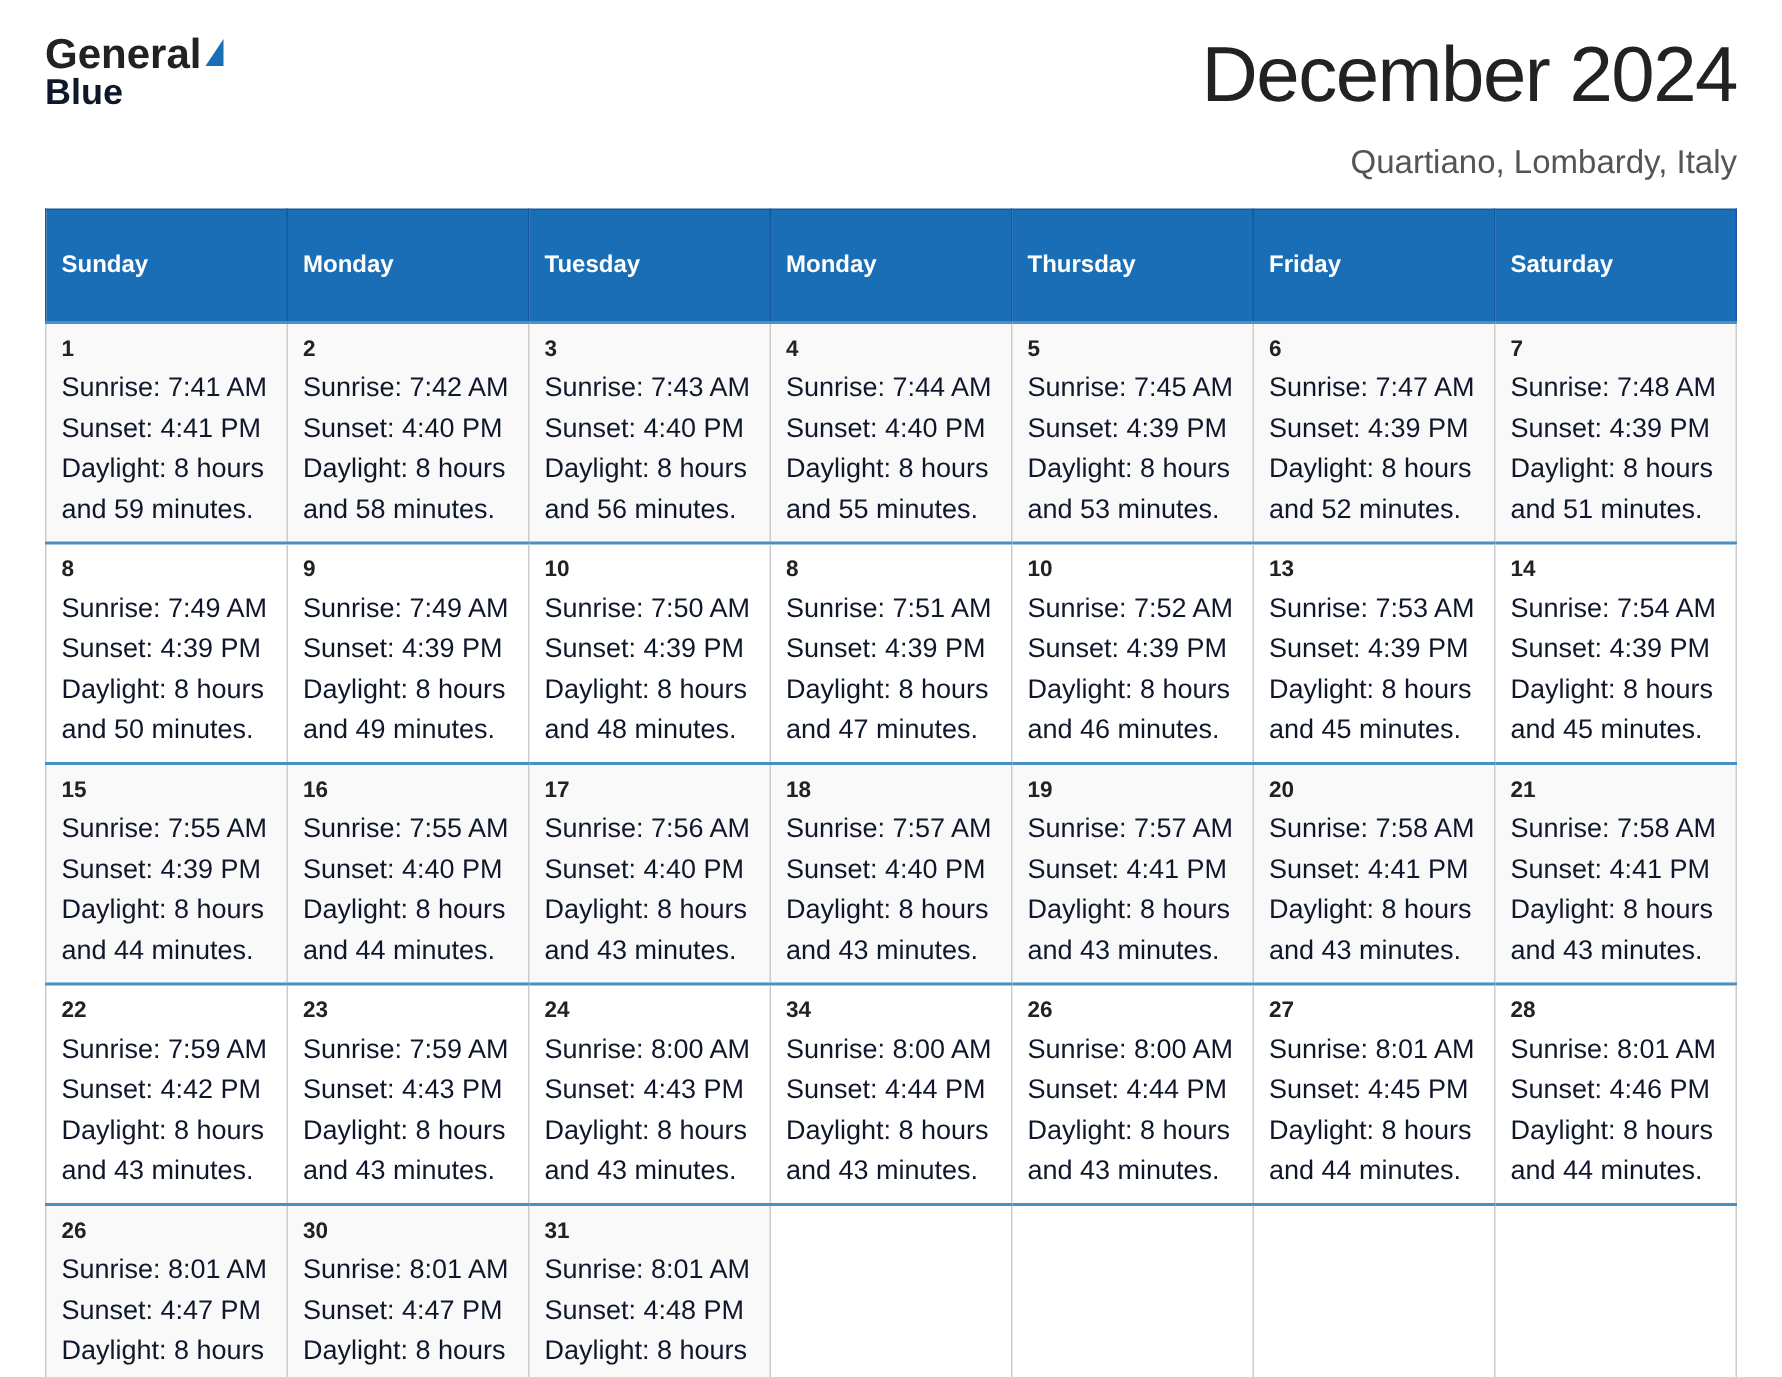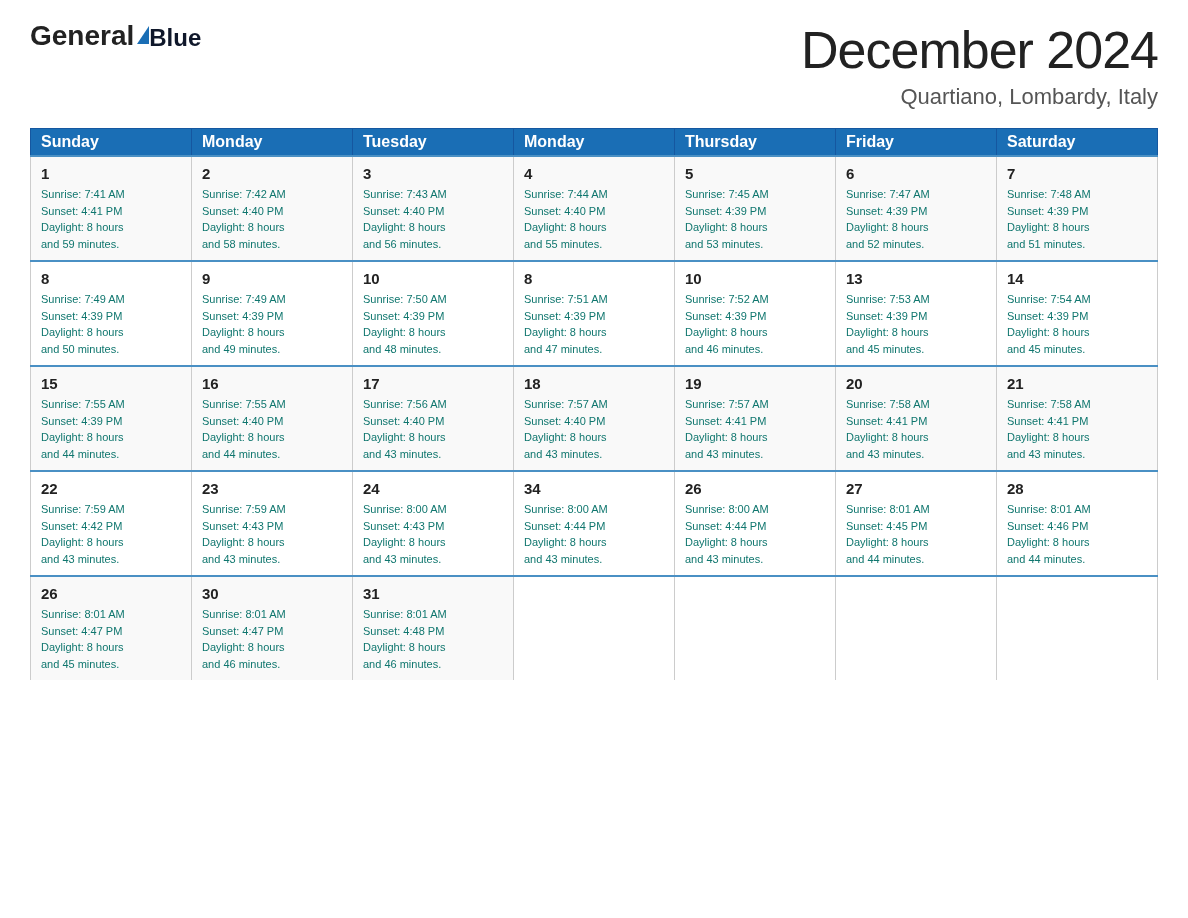--- a/index.html
+++ b/index.html
@@ -12,22 +12,22 @@
       padding: 20px 30px;
     }
     .header {
       display: flex;
       justify-content: space-between;
       align-items: flex-start;
       margin-bottom: 18px;
     }
     .logo {
       display: flex;
-      flex-direction: row;
-      align-items: flex-end;
+      flex-direction: column;
+      align-items: flex-start;
     }
     .logo-general {
       font-size: 28px;
       font-weight: bold;
       color: #222;
       display: flex;
       align-items: center;
     }
     .logo-general .arrow {
       display: inline-block;
@@ -49,32 +49,32 @@
     }
     .calendar-title {
       font-size: 52px;
       font-weight: normal;
       color: #222;
       letter-spacing: -1px;
     }
     .calendar-subtitle {
       font-size: 22px;
       color: #555;
-      margin-top: 4px;
+      margin-top: 15px;
     }
     table {
       width: 100%;
       border-collapse: collapse;
     }
     thead tr th {
       background: #1a6eb5;
       color: #fff;
       font-size: 16px;
       font-weight: bold;
-      padding: 4px 10px;
+      padding: 28px 10px;
       text-align: left;
       border: 1px solid #1557a0;
     }
     tbody tr td {
       vertical-align: top;
       padding: 8px 10px;
       border: 1px solid #ccc;
       font-size: 13px;
       color: #222;
       width: 14.28%;
@@ -87,23 +87,23 @@
     tbody tr:nth-child(even) td {
       background: #fff;
     }
     .day-number {
       font-size: 15px;
       font-weight: bold;
       margin-bottom: 4px;
       color: #222;
     }
     .day-info {
-      font-size: 11px;
+      font-size: 18px;
       line-height: 1.5;
-      color: #0f766e;
+      color: #0f172a;
     }
     .empty-cell {
       background: #fff !important;
     }
     
     tbody tr td {
       border-top: 2px solid #4a90c4;
       border-bottom: none;
       border-left: 1px solid #ccc;
       border-right: 1px solid #ccc;

